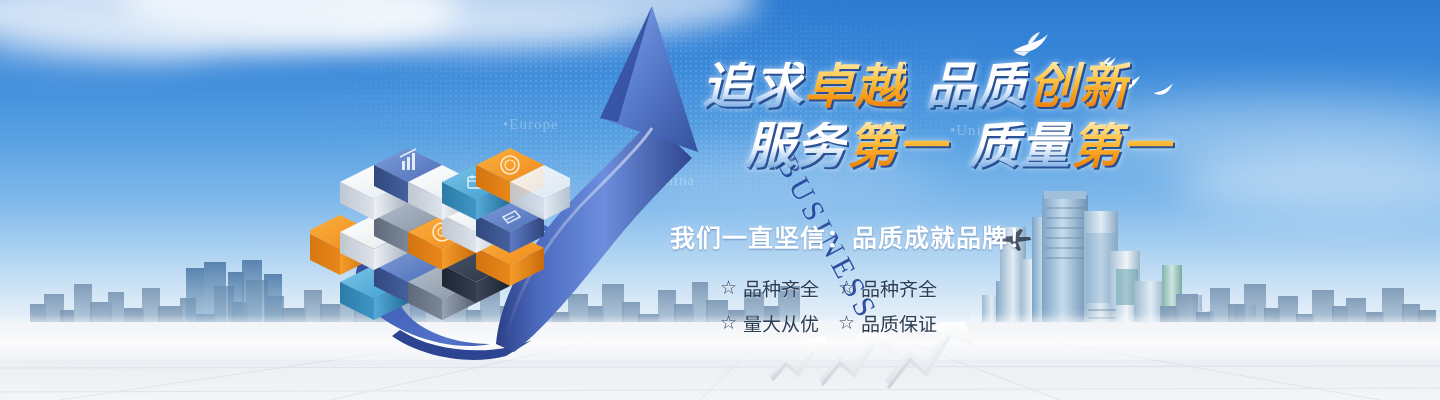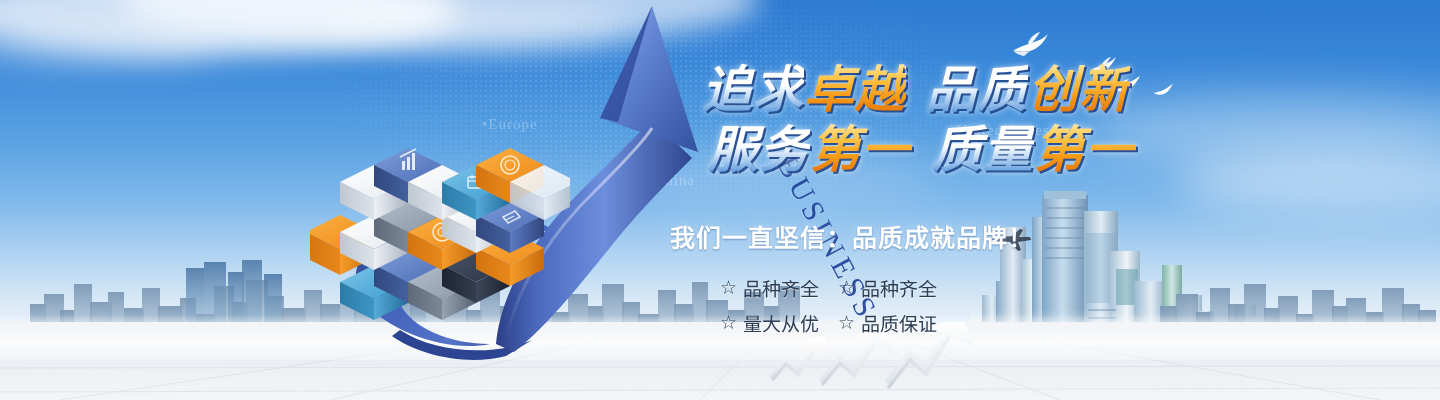--- a/index.html
+++ b/index.html
@@ -40,21 +40,21 @@
       radial-gradient(circle at 1px 1px, rgba(255,255,255,.75) 1px, transparent 1.4px);
     background-size:5px 5px;
     -webkit-mask-image:radial-gradient(ellipse 60% 70% at 45% 45%, #000 30%, transparent 78%);
             mask-image:radial-gradient(ellipse 60% 70% at 45% 45%, #000 30%, transparent 78%);
   }
   .map-label{
     position:absolute;color:rgba(255,255,255,.30);
     font-family:"Liberation Serif","DejaVu Serif",serif;
     font-size:15px;letter-spacing:1px;white-space:nowrap;pointer-events:none;
   }
-  .ml-eu{left:482px;top:116px;}
+  .ml-eu{left:503px;top:116px;}
   .ml-us{left:950px;top:122px;}
   .ml-cn{left:648px;top:172px;}
 
   
   .dove{position:absolute;pointer-events:none;}
 
   
   .skyline{position:absolute;bottom:52px;left:0;width:1440px;height:90px;pointer-events:none;}
   .sky-right{position:absolute;bottom:48px;right:130px;width:340px;height:175px;pointer-events:none;}
 
@@ -77,27 +77,27 @@
     font-size:30px;letter-spacing:5px;color:#20439a;opacity:.92;
     transform:rotate(62deg);transform-origin:left top;
     text-shadow:0 1px 1px rgba(255,255,255,.25);
     pointer-events:none;white-space:nowrap;
   }
 
   
   .textblock{position:absolute;left:650px;top:62px;width:560px;}
 
   .headline{
-    font-family:Liberation Sans, sans-serif;
+    font-family:Liberation Mono, monospace;
     font-weight:bold;font-style:italic;
     font-size:50px;line-height:56px;letter-spacing:1px;
     white-space:nowrap;
   }
   .hl-1{margin-left:52px;}
-  .hl-2{margin-left:58px;margin-top:4px;}
+  .hl-2{margin-left:58px;margin-top:4px;text-align:center;}
 
   .seg{
     display:inline-block;
     -webkit-background-clip:text;background-clip:text;
     color:transparent;
     -webkit-text-stroke:0px transparent;
     filter:drop-shadow(2px 2px 0 rgba(22,60,130,.85)) drop-shadow(0 0 3px rgba(255,255,255,.55));
   }
   .seg-white{
     background-image:linear-gradient(to bottom,#ffffff 0%,#ffffff 42%,#cfe2f7 58%,#6fa6e0 86%,#4b8ad4 100%);

